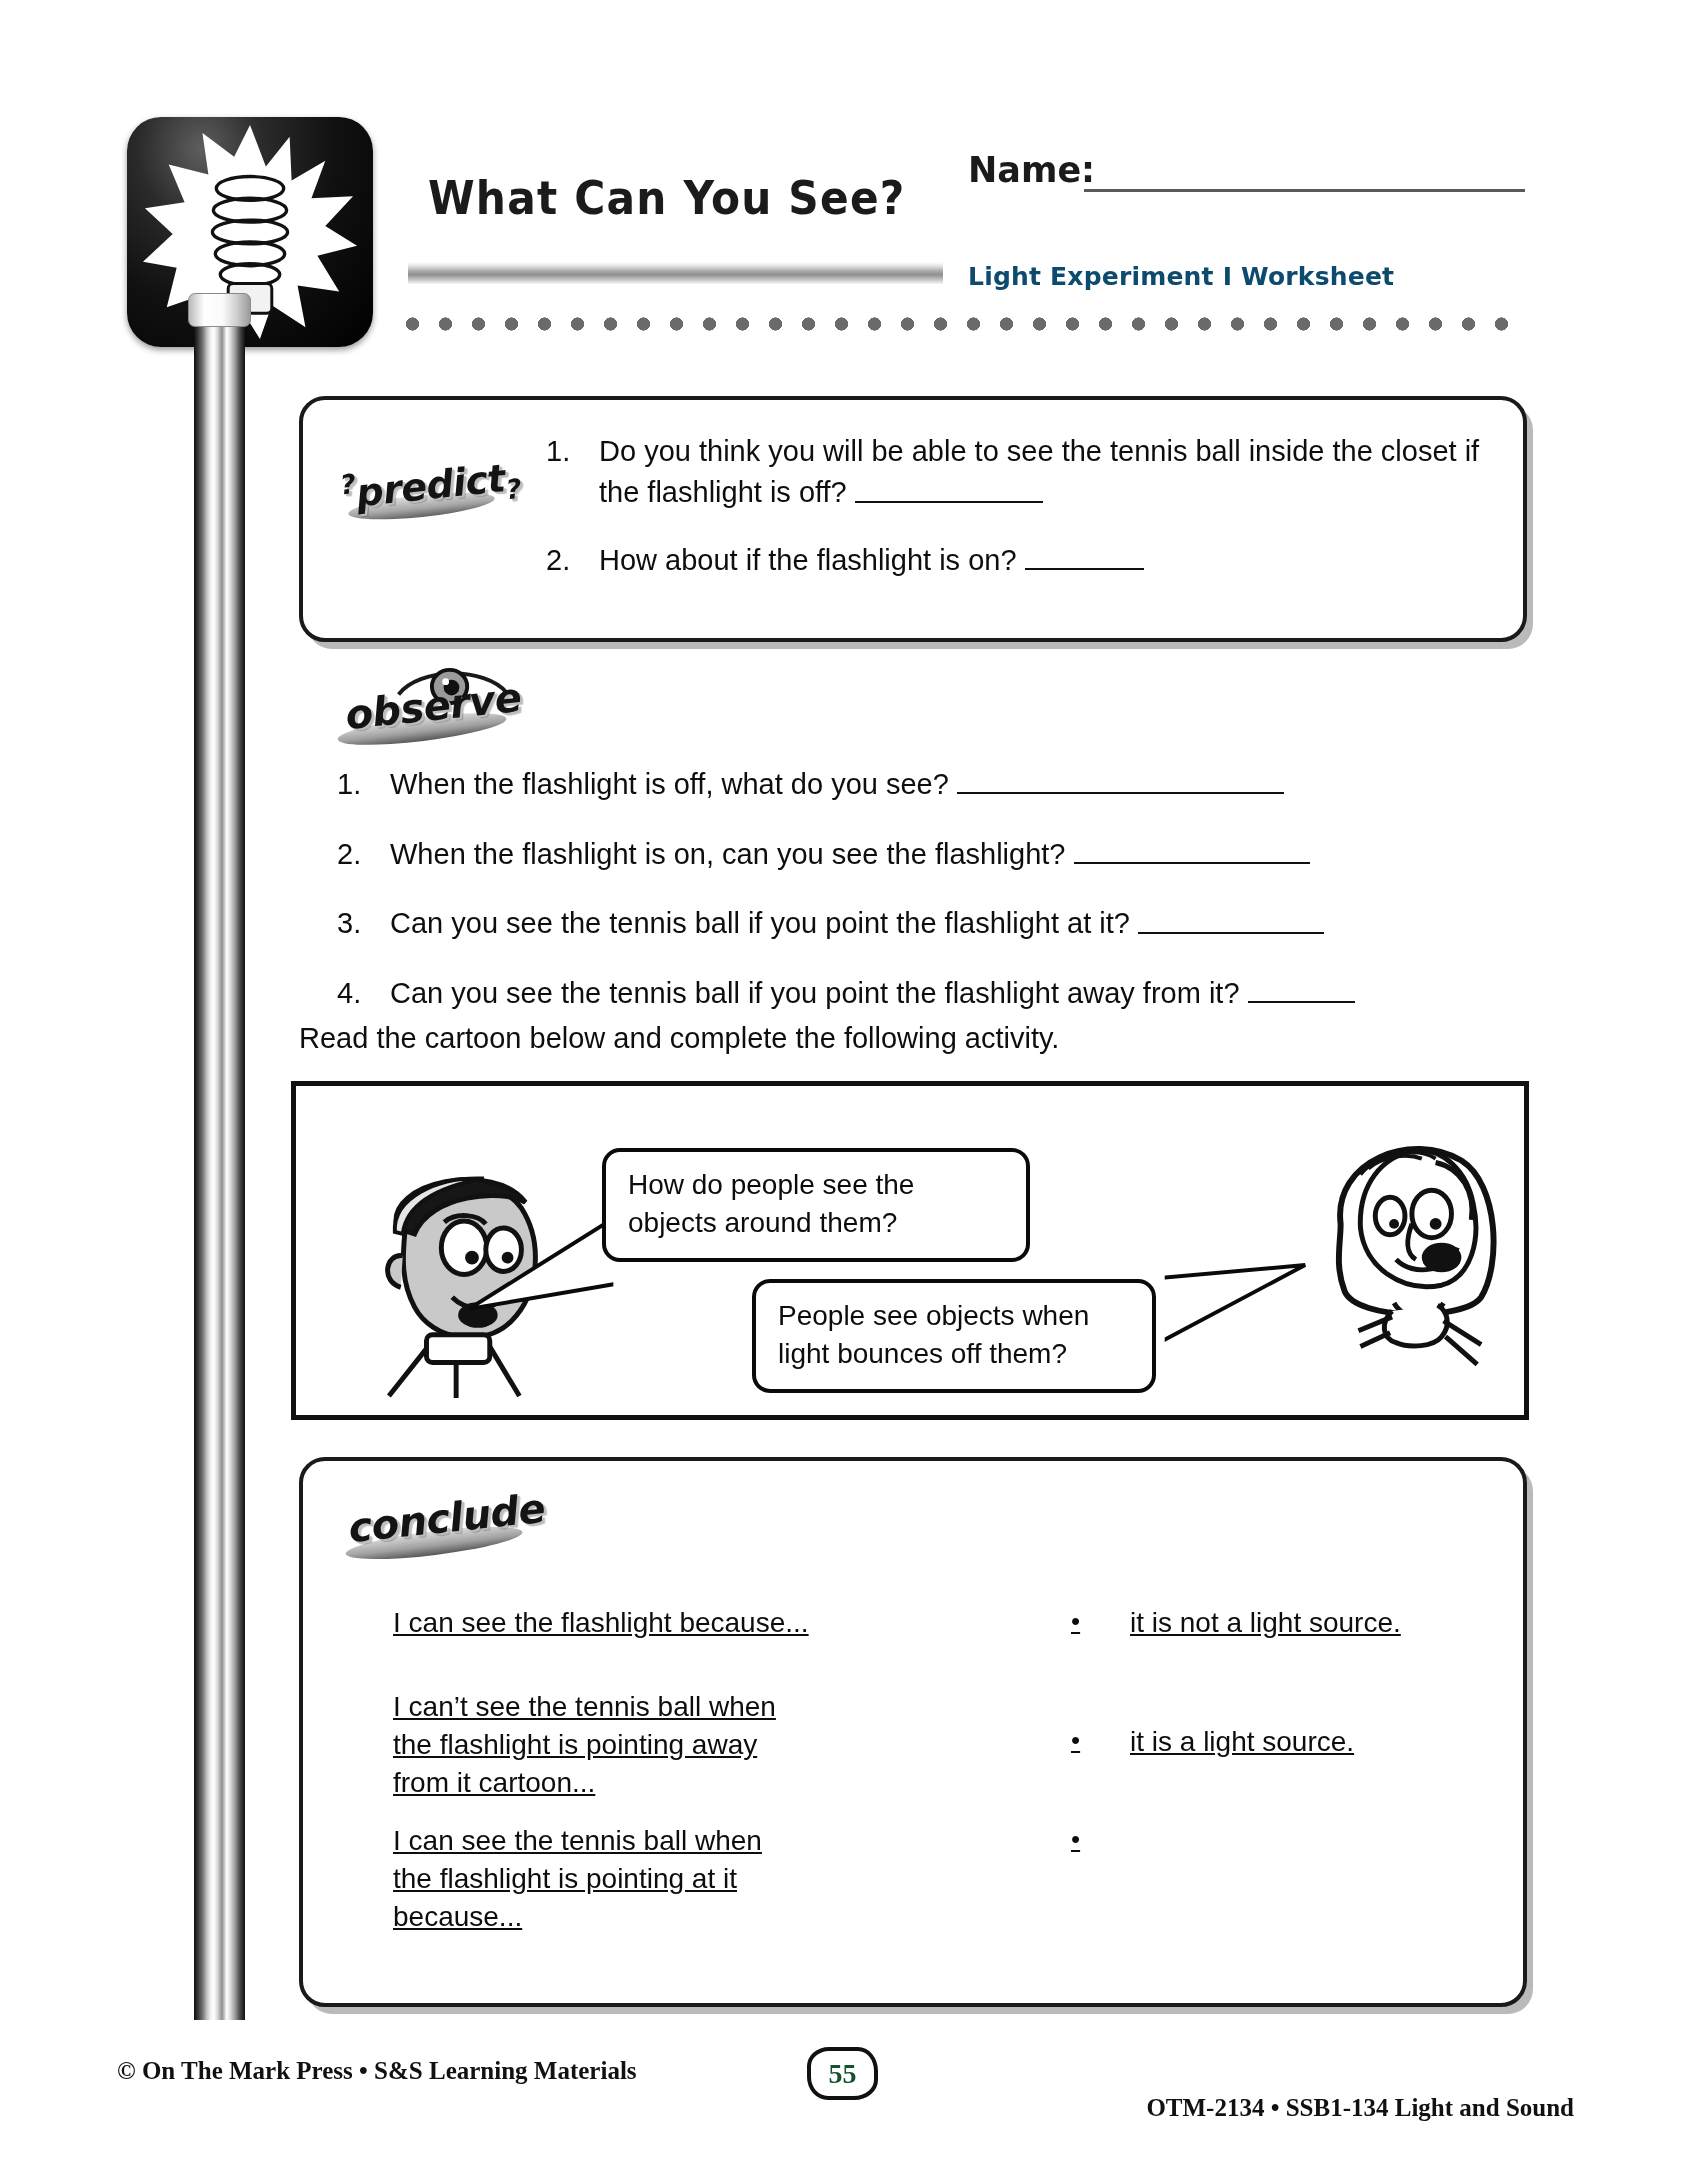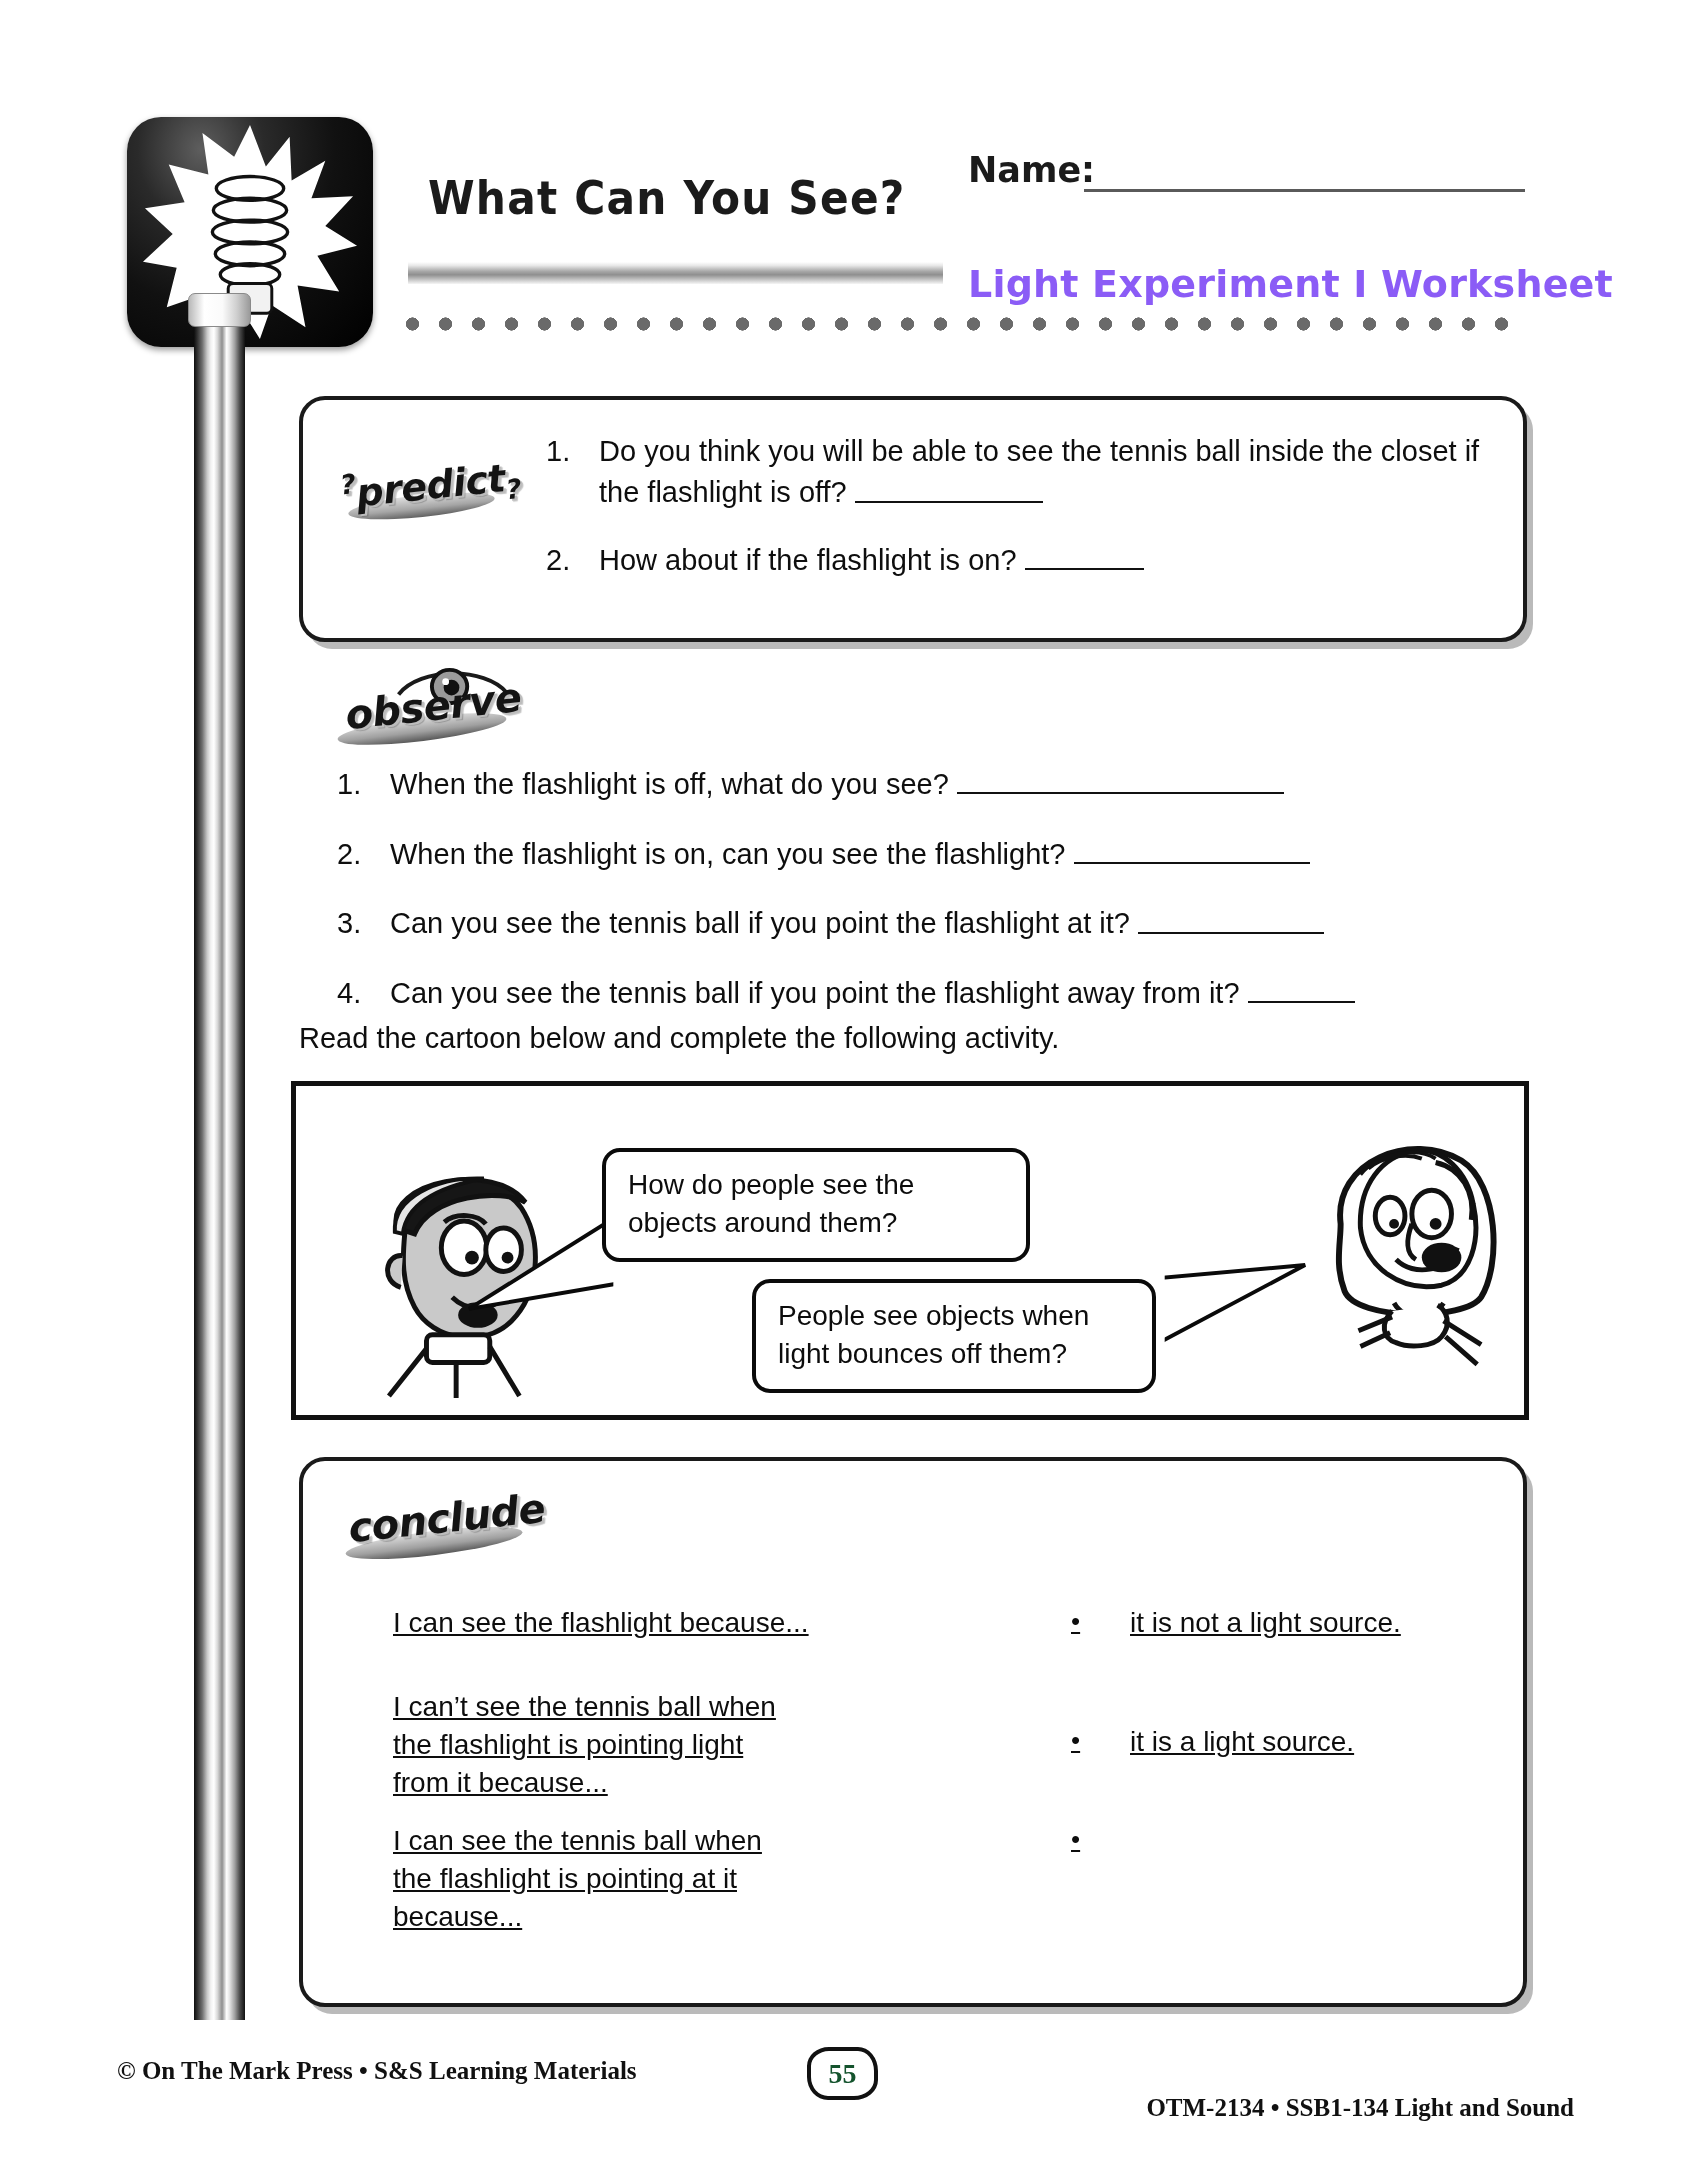--- a/index.html
+++ b/index.html
@@ -97,23 +97,23 @@
     width: 535px;
     height: 22px;
     background: linear-gradient(to bottom,
        #ffffff 0%, #e8e8e8 16%, #a8a8a8 42%,
        #8f8f8f 58%, #c4c4c4 80%, #f6f6f6 100%);
   }
   .subtitle {
     position: absolute;
     left: 968px;
     top: 262px;
-    font-size: 38px;
+    font-size: 25px;
     font-weight: bold;
-    color: #8b5cf6;
+    color: #0c4a6e;
     font-family: "DejaVu Sans", sans-serif;
     letter-spacing: 0.2px;
   }
   .dot-rule {
     position: absolute;
     left: 396px;
     top: 317px;
     width: 1129px;
     height: 14px;
     background-image: radial-gradient(circle closest-side, #6a6a6a 92%, transparent 96%);
@@ -374,21 +374,21 @@
   </div>
 
   <div class="panel" id="conclude-panel"></div>
   <div class="stamp-swoosh" id="conclude-swoosh"></div>
   <div class="stamp" id="conclude-stamp">
     <span>conclude</span>
   </div>
 
   <div class="match-left">
     <div class="match-item" style="top:0px;width:465px">I can see the flashlight because...</div>
-    <div class="match-item" style="top:84px;width:396px">I can’t see the tennis ball when the flashlight is pointing light from it because...</div>
+    <div class="match-item" style="top:84px;width:396px">I can’t see the tennis ball when the flashlight is pointing away from it cartoon...</div>
     <div class="match-item" style="top:218px;width:386px">I can see the tennis ball when the flashlight is pointing at it because...</div>
   </div>
 
   <div class="match-right">
     <div class="match-item bulleted" style="top:0px;width:396px">
       <span class="match-bullet">•</span>
       <span>it is not a light source.</span>
     </div>
     <div class="match-item bulleted" style="top:119px;width:396px">
       <span class="match-bullet">•</span>

